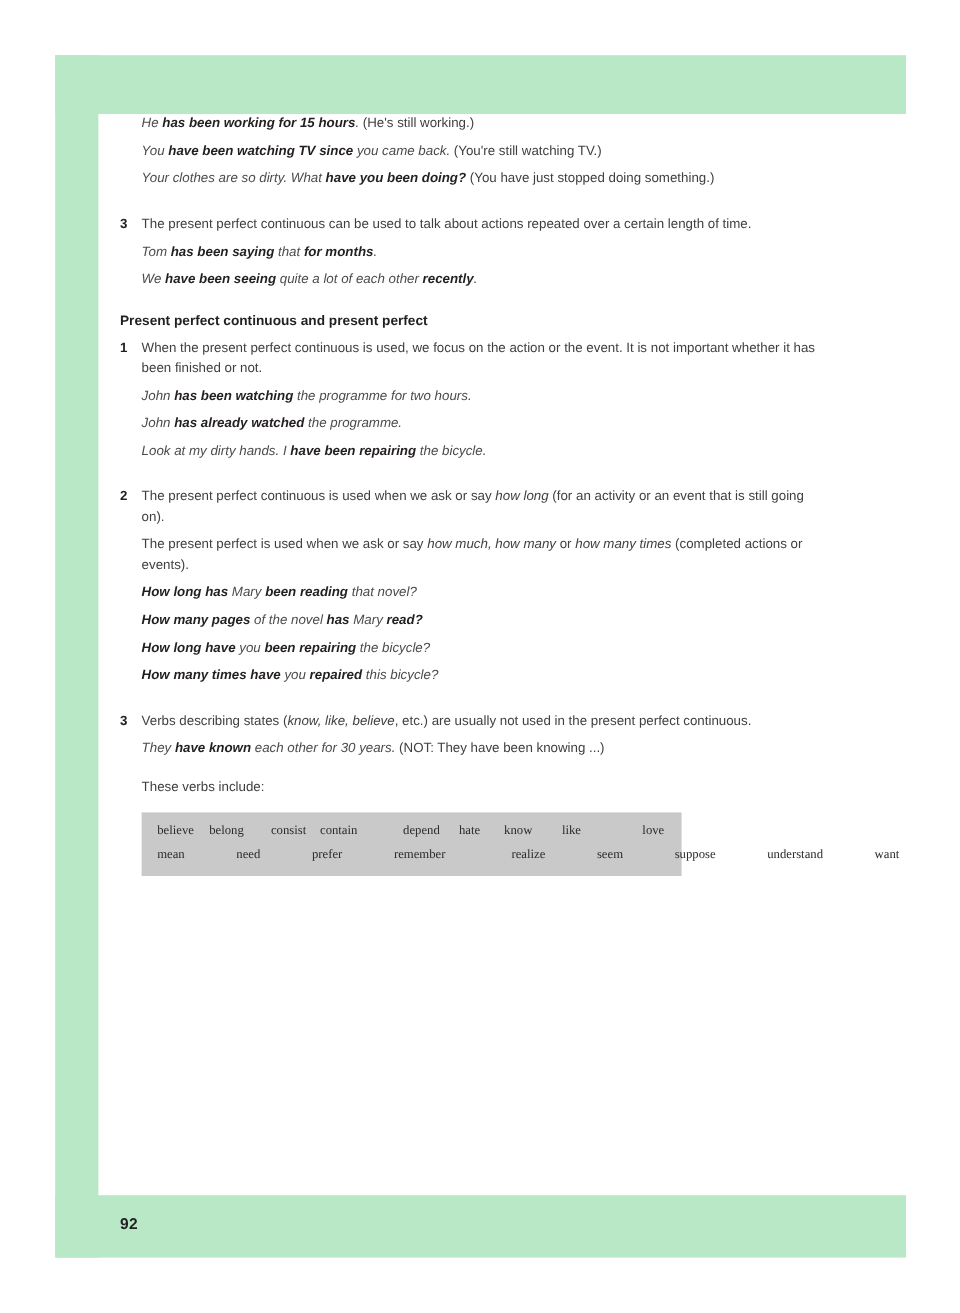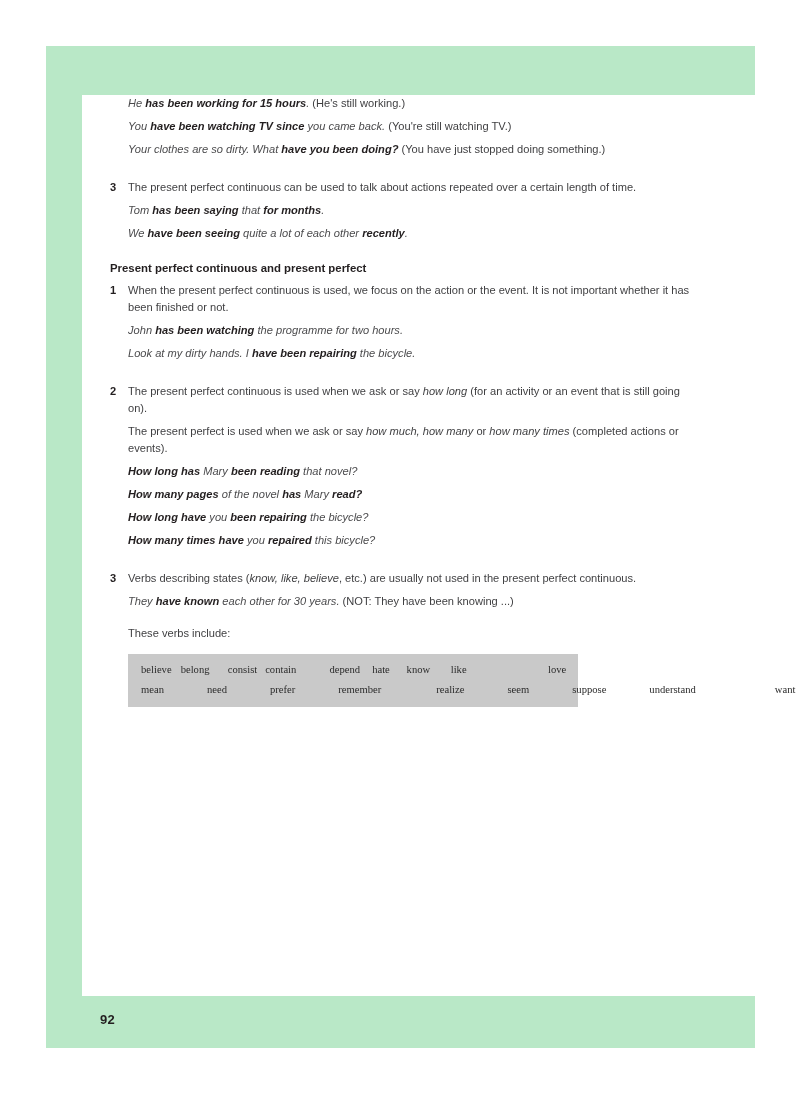--- a/index.html
+++ b/index.html
@@ -54,21 +54,21 @@
     top: 1012px;
     font-size: 13px;
     font-weight: bold;
     color: #231f20;
     letter-spacing: 0.2px;
   }
 
   
   .content {
     position: absolute;
-    left: 82px;
+    left: 72px;
     top: 95px;
     width: 620px;
     padding: 0;
   }
 
   
   .example {
     margin: 0 0 7px 46px;
     font-size: 11.1px;
     line-height: 1.45;
@@ -150,21 +150,21 @@
     font-family: Liberation Serif, serif;
   }
   .c0 { width: 66px; padding-left: 13px; }
   .c1 { width: 63px; }
   .c2 { width: 50px; }
   .c3 { width: 70px; }
   .c4 { width: 57px; margin-left: 12px; }
   .c5 { width: 46px; }
   .c6 { width: 59px; }
   .c7 { width: 82px; }
-  .c8 { width: 40px; margin-left: 36px; }
+  .c8 { width: 40px; }
 </style>
 </head>
 <body>
 
 <div id="page">
 
   <div class="band-top"></div>
   <div class="band-left"></div>
   <div class="band-bottom"></div>
   <div class="page-number">92</div>
@@ -201,20 +201,23 @@
     <div class="section-heading">Present perfect continuous and present perfect</div>
 
     <div class="numbered">
       <span class="num">1</span>
       <span>When the present perfect continuous is used, we focus on the action or the event. It is not important whether it has been finished or not.</span>
     </div>
 
 
     <div class="example">
       <span>John </span><b>has been watching</b><span> the programme for two hours.</span>
+    </div>
+    <div class="example">
+      <span>John </span><b>has already watched</b><span> the programme.</span>
     </div>
     <div class="example">
       <span>Look at my dirty hands. I </span><b>have been repairing</b><span> the bicycle.</span>
     </div>
 
     <div class="spacer-md"></div>
 
     <div class="numbered">
       <span class="num">2</span>
       <span>The present perfect continuous is used when we ask or say </span><i>how long</i><span> (for an activity or an event that is still going on).</span>

